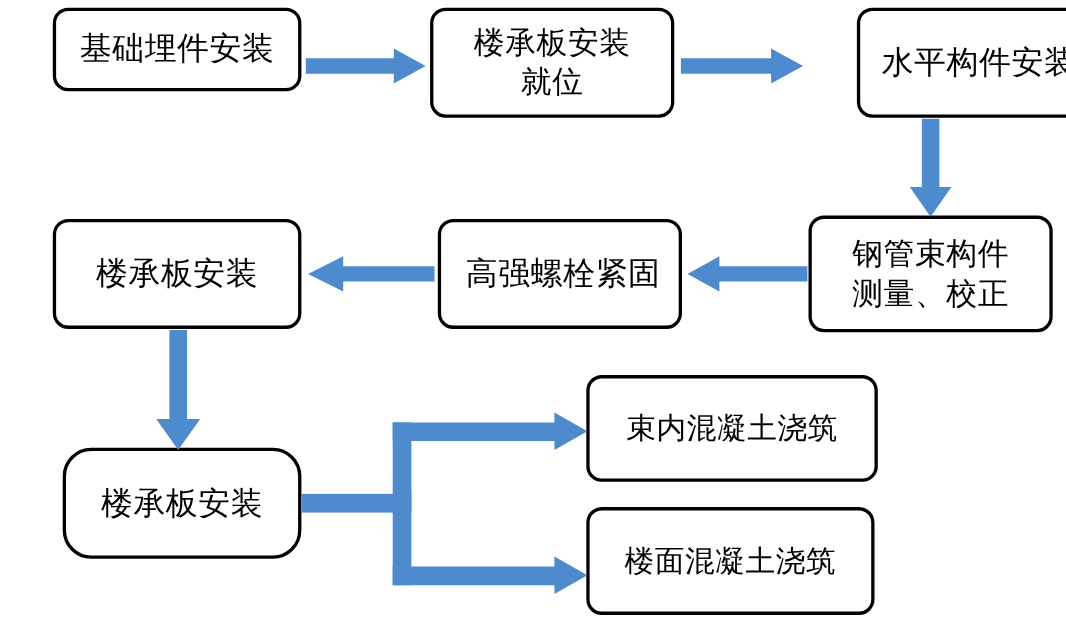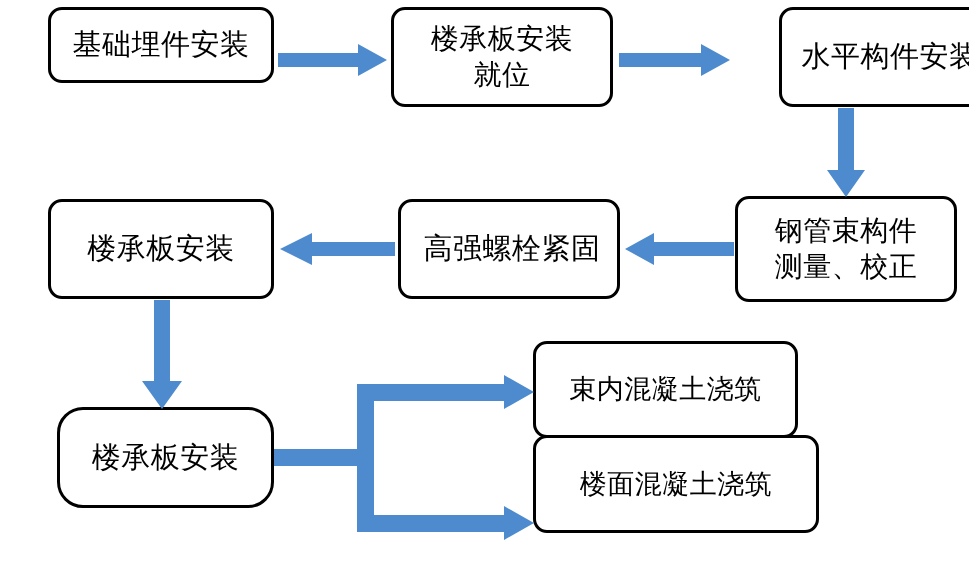--- a/index.html
+++ b/index.html
@@ -66,21 +66,21 @@
 测量、校正</div>
 
   <div class="node" style="left:398px; top:199px; width:222px; height:100px;padding-left:12px;">高强螺栓紧固</div>
 
   <div class="node" style="left:48px; top:199px; width:226px; height:100px;">楼承板安装</div>
 
   <div class="node" style="left:57px; top:407px; width:217px; height:101px;border-radius:26px;">楼承板安装</div>
 
   <div class="node wide-label" style="left:533px; top:341px; width:265px; height:97px;">束内混凝土浇筑</div>
 
-  <div class="node wide-label" style="left:533px; top:435px; width:286px; height:98px;">楼面混凝土浇筑</div>
+  <div class="node wide-label" style="left:533px; top:461px; width:262px; height:98px;">楼面混凝土浇筑</div>
 
   <div class="arrow" style="left:278px; top:43px; width:110px; height:34px;">
     <svg width="110" height="34" viewBox="0 0 110 34">
       <polygon points="0,10 80,10 80,1 109,17 80,33 80,24 0,24" fill="#4e8bce"></polygon>
     </svg>
   </div>
 
   <div class="arrow" style="left:619px; top:43px; width:112px; height:34px;">
     <svg width="112" height="34" viewBox="0 0 112 34">
       <polygon points="0,10 82,10 82,1 111,17 82,33 82,24 0,24" fill="#4e8bce"></polygon>

